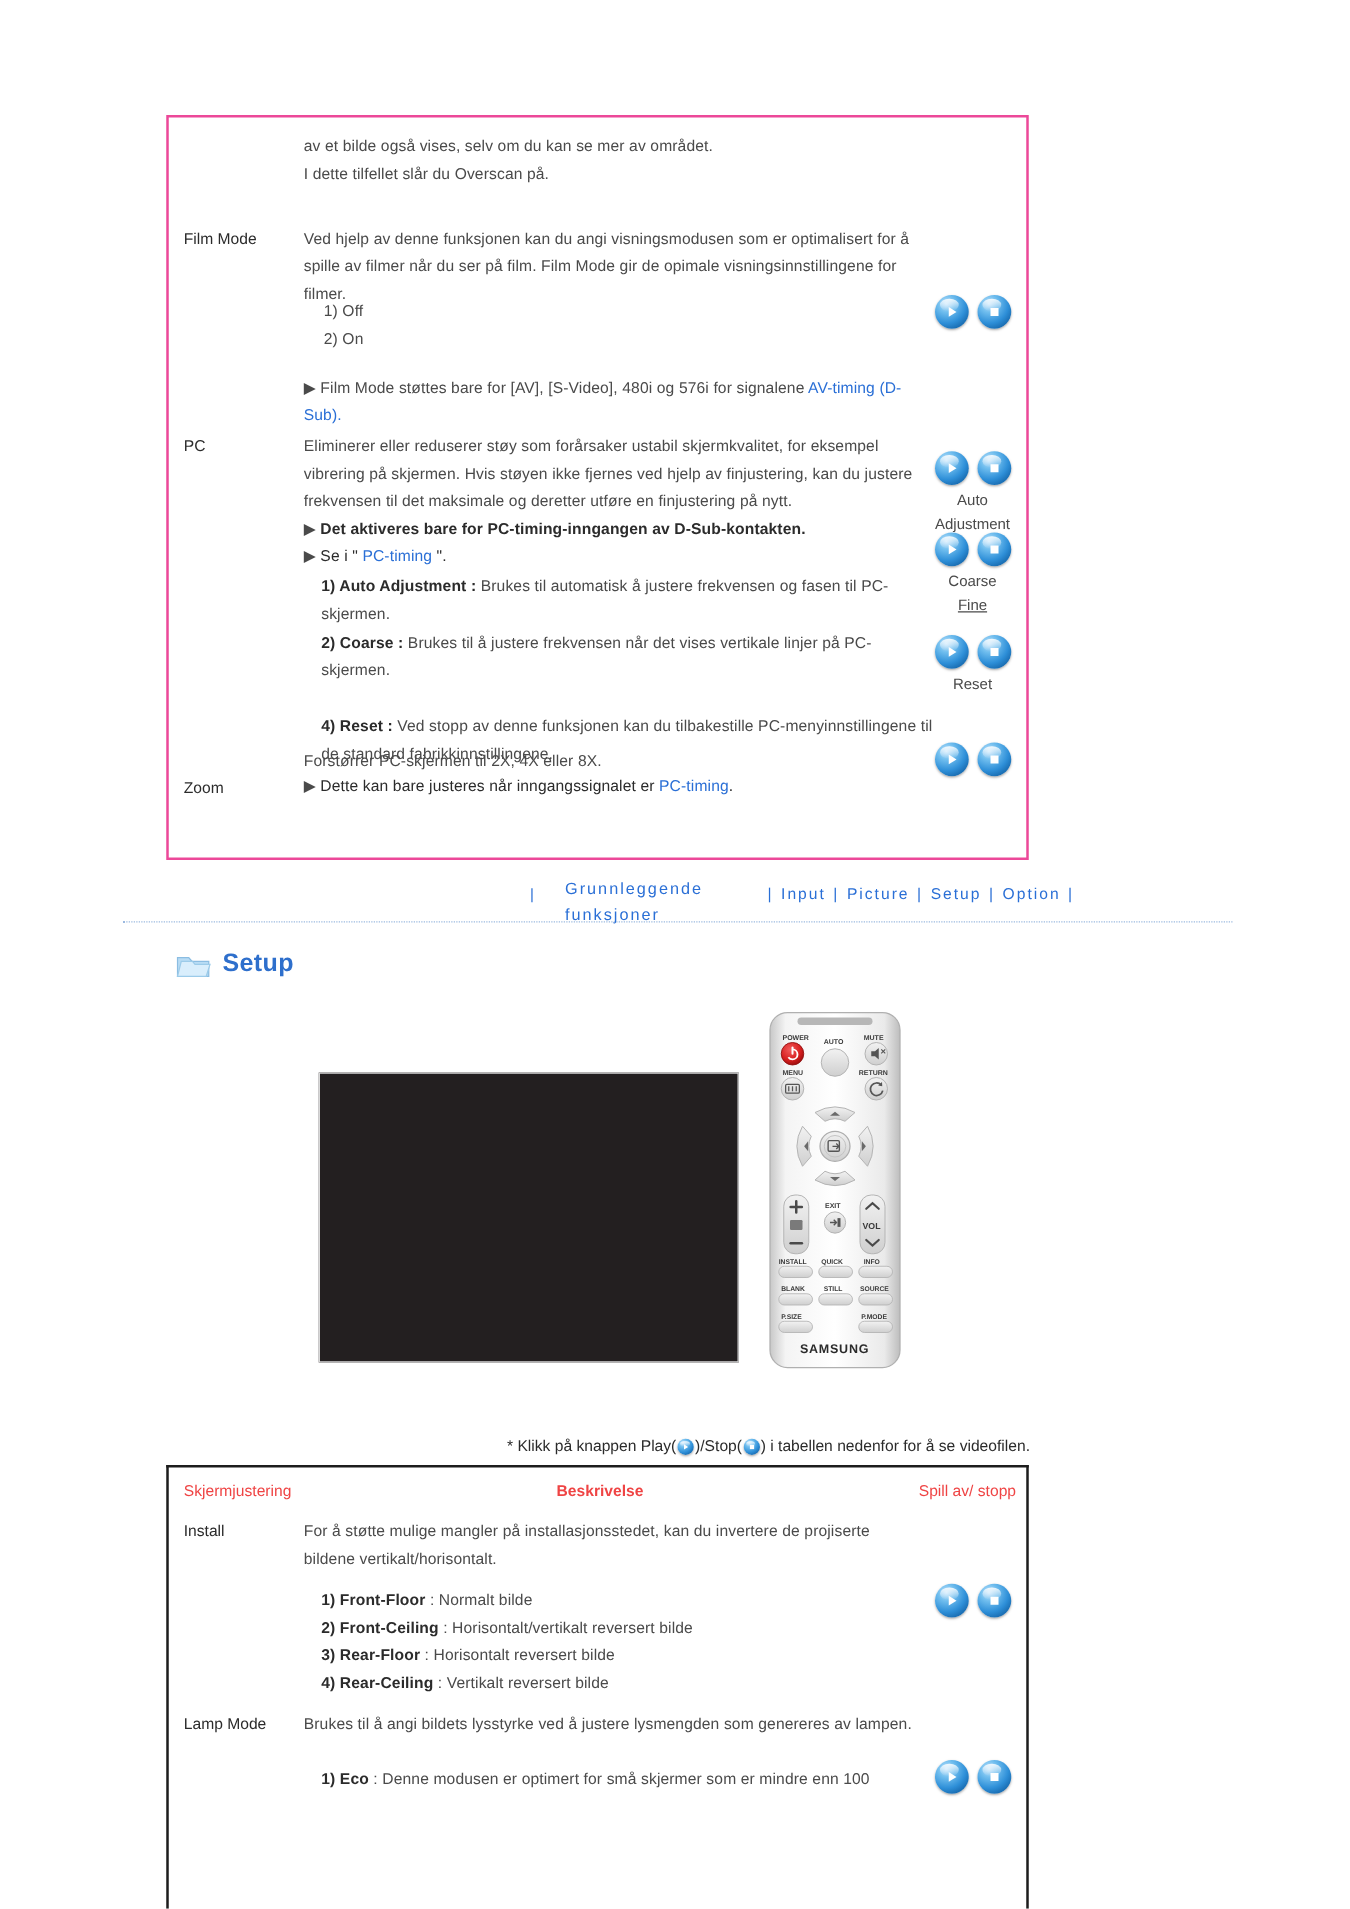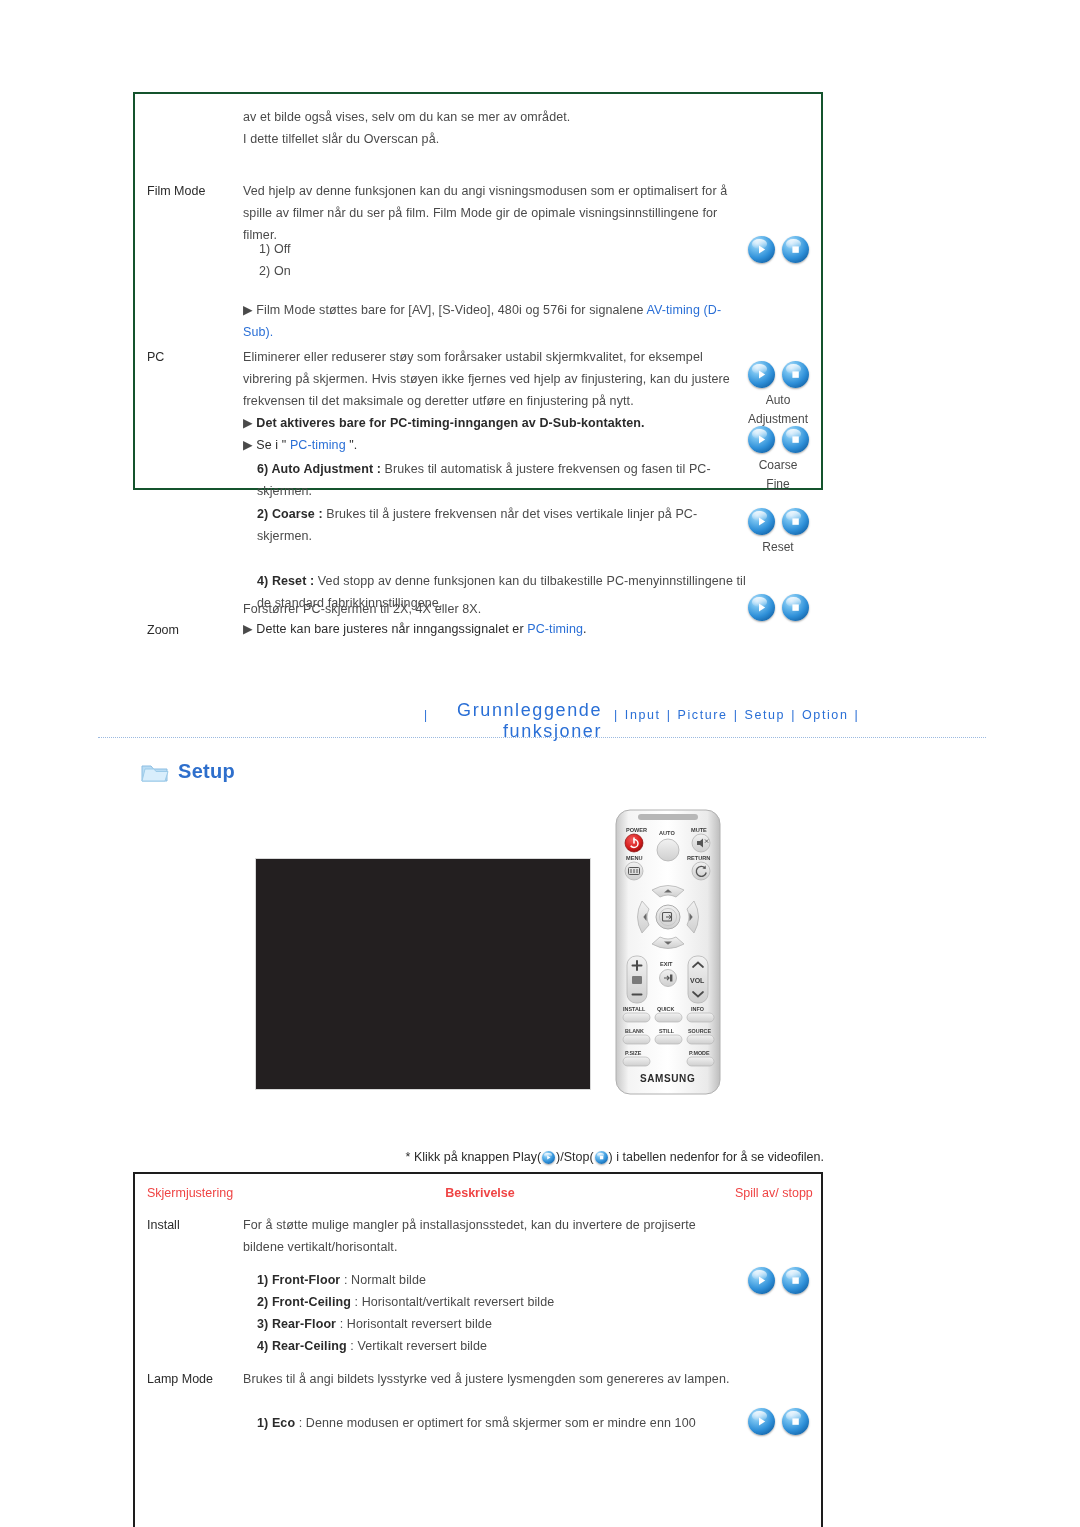--- a/index.html
+++ b/index.html
@@ -30,22 +30,22 @@
   }
   .bold { font-weight: bold; color: #2b2b2b; }
   .link { color: #2a6fd6; }
 
   
   #top-table {
     position: absolute;
     left: 133px;
     top: 92px;
     width: 690px;
-    height: 398px;
-    border: 2px solid #14532d;
+    height: 596px;
+    border: 2px solid #ec4899;
     box-sizing: border-box;
   }
 
   .lbl-col { position: absolute; left: 12px; width: 100px; }
   .txt-col { position: absolute; left: 108px; width: 490px; }
   .icon-col { position: absolute; left: 600px; width: 86px; text-align: center; }
 
   
   .orb {
     display: inline-block;
@@ -95,23 +95,23 @@
     height: 46px;
   }
   #nav-pipe-left {
     position: absolute; left: 424px; top: 8px;
     color: #2a6fd6; font-size: 12px;
   }
   #nav-section {
     position: absolute;
     left: 452px; top: 0px;
     width: 150px;
-    text-align: right;
+    text-align: left;
     color: #2a6fd6;
-    font-size: 18px;
+    font-size: 13px;
     letter-spacing: 1.6px;
     line-height: 21px;
   }
   #nav-links {
     position: absolute;
     left: 608px; top: 8px;
     color: #2a6fd6;
     font-size: 12.5px;
     letter-spacing: 1.6px;
     white-space: nowrap;
@@ -230,21 +230,21 @@
   <div class="txt-col body-text" style="top:318px;">
     <span>▶</span>
     <span class="bold" style="font-weight:bold;color:#2b2b2b;">Det aktiveres bare for PC-timing-inngangen av D-Sub-kontakten.</span>
   </div>
   <div class="txt-col body-text" style="top:340px;">
     <span>▶</span>
     <span style="color:#2b2b2b;">Se i " </span><span class="link">PC-timing</span><span style="color:#2b2b2b;"> ".</span>
   </div>
 
   <div class="txt-col body-text" style="top:364px;padding-left:14px;">
-    <span class="bold">6) Auto Adjustment</span><span class="bold"> : </span><span>Brukes til automatisk å justere frekvensen og fasen til PC-skjermen.</span>
+    <span class="bold">1) Auto Adjustment</span><span class="bold"> : </span><span>Brukes til automatisk å justere frekvensen og fasen til PC-skjermen.</span>
   </div>
   <div class="txt-col body-text" style="top:409px;padding-left:14px;">
     <span class="bold">2) Coarse</span><span class="bold"> : </span><span>Brukes til å justere frekvensen når det vises vertikale linjer på PC-skjermen.</span>
   </div>
   <div class="txt-col body-text" style="top:476px;padding-left:14px;">
     <span class="bold">4) Reset</span><span class="bold"> : </span><span>Ved stopp av denne funksjonen kan du tilbakestille PC-menyinnstillingene til de standard fabrikkinnstillingene.</span>
   </div>
 
   <div class="icon-col" style="top:267px;">
     <span class="orb-pair">

